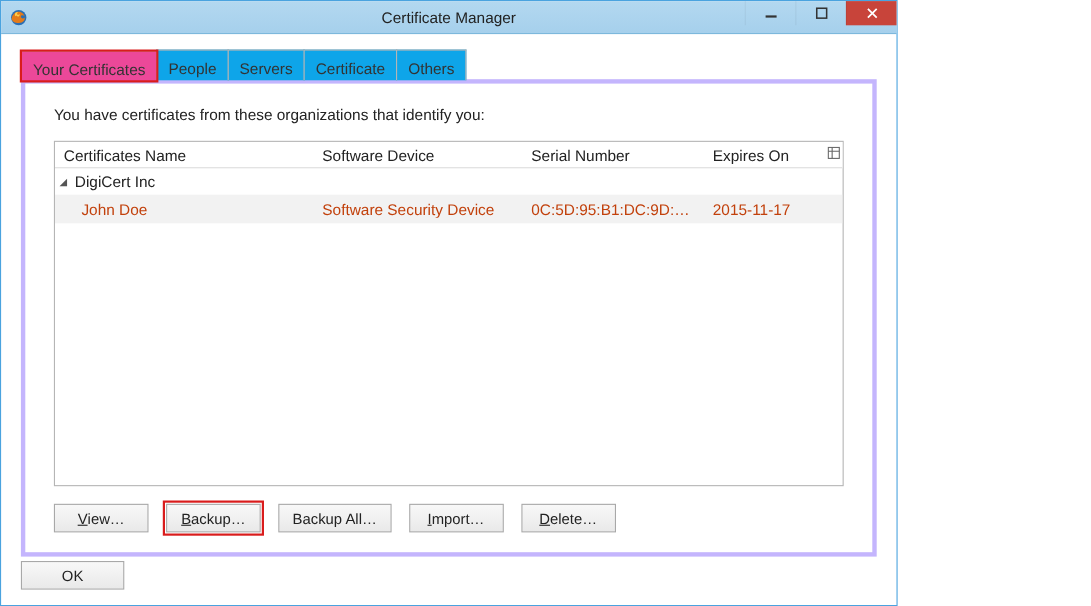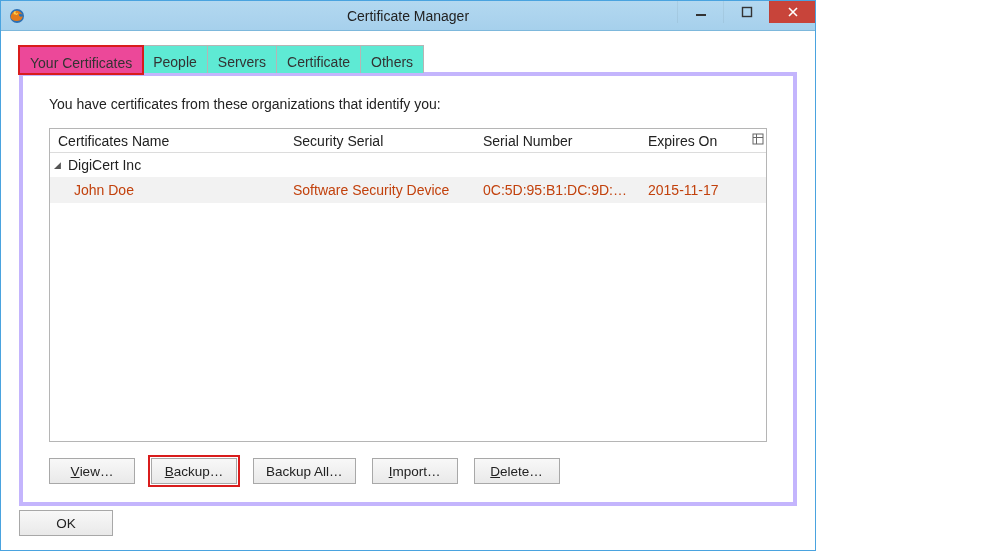--- a/index.html
+++ b/index.html
@@ -73,21 +73,21 @@
 
   .tabstrip {
     display: flex;
     height: 28px;
     position: relative;
     z-index: 2;
   }
   .tab {
     border: 1px solid #b5b5b5;
     border-bottom: none;
-    background: #5eead4;
+    background: #0ea5e9;
     padding: 4px 10px 0 10px;
     font-size: 14px;
     color: #333;
     margin-right: -1px;
     display: flex;
     align-items: center;
     cursor: default;
   }
   .tab.active {
     background: #ec4899;
@@ -248,21 +248,21 @@
         <div class="tab">Certificate</div>
         <div class="tab">Others</div>
       </div>
 
     <div class="tabpanel">
       <div class="description">You have certificates from these organizations that identify you:</div>
 
       <div class="table-wrap">
         <div class="thead">
           <div class="th col-name">Certificates Name</div>
-          <div class="th col-dev">Security Serial</div>
+          <div class="th col-dev">Software Device</div>
           <div class="th col-sn">Serial Number</div>
           <div class="th col-exp">Expires On</div>
           <div class="th col-picker">
             <svg width="12" height="12" viewBox="0 0 12 12">
                 <rect x="1" y="1" width="10" height="10" fill="none" stroke="#666" stroke-width="1"></rect>
                 <line x1="1" y1="4.5" x2="11" y2="4.5" stroke="#666"></line>
                 <line x1="4.5" y1="1" x2="4.5" y2="11" stroke="#666"></line>
               </svg>
           </div>
         </div>

